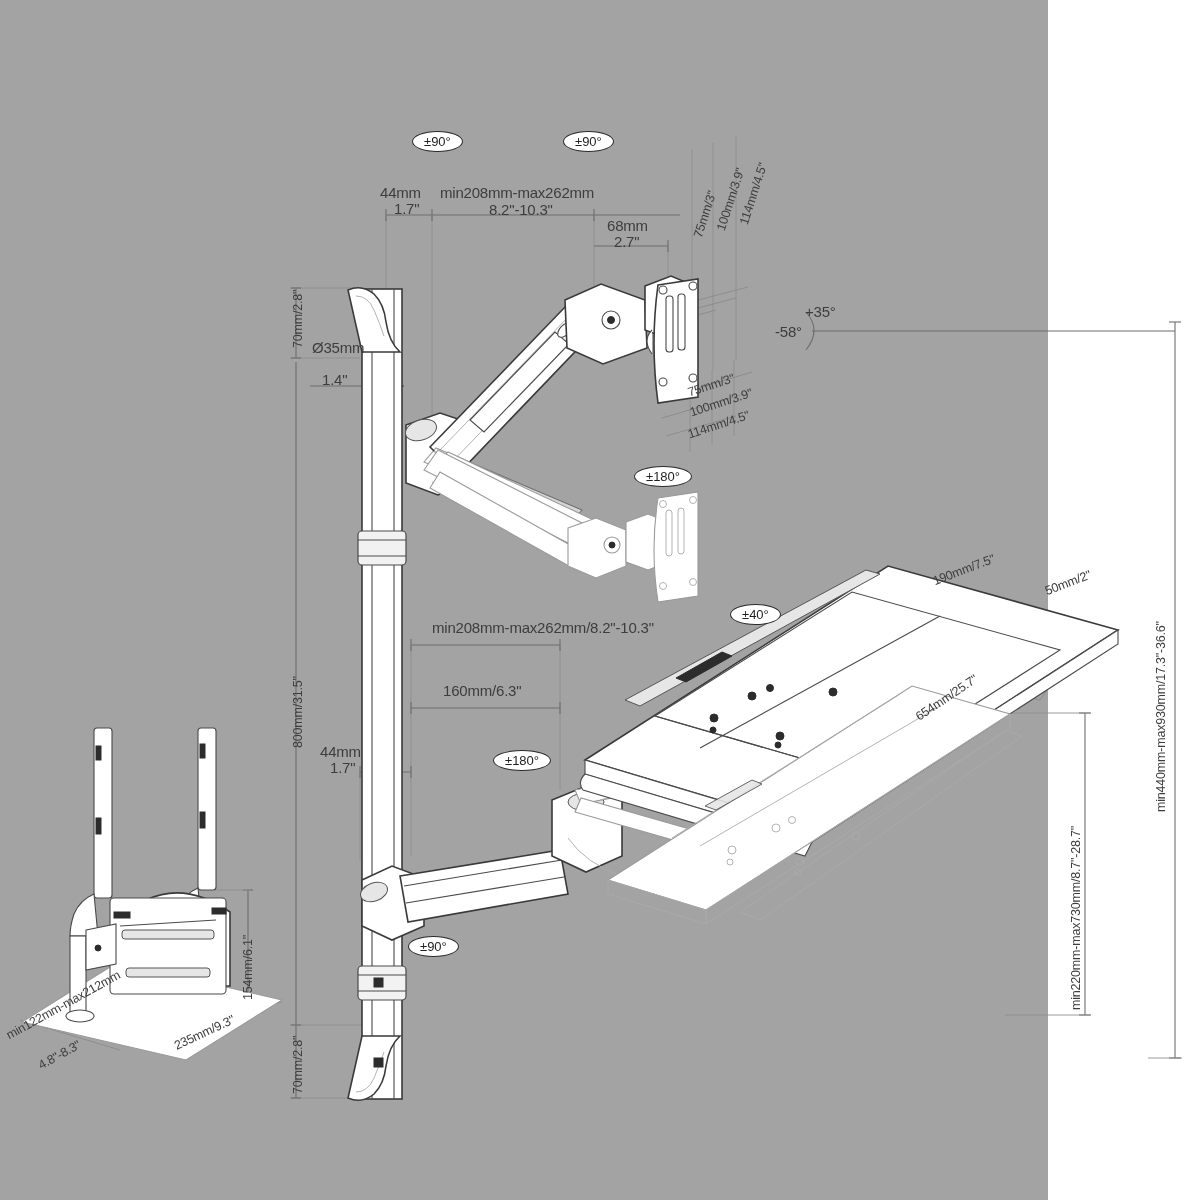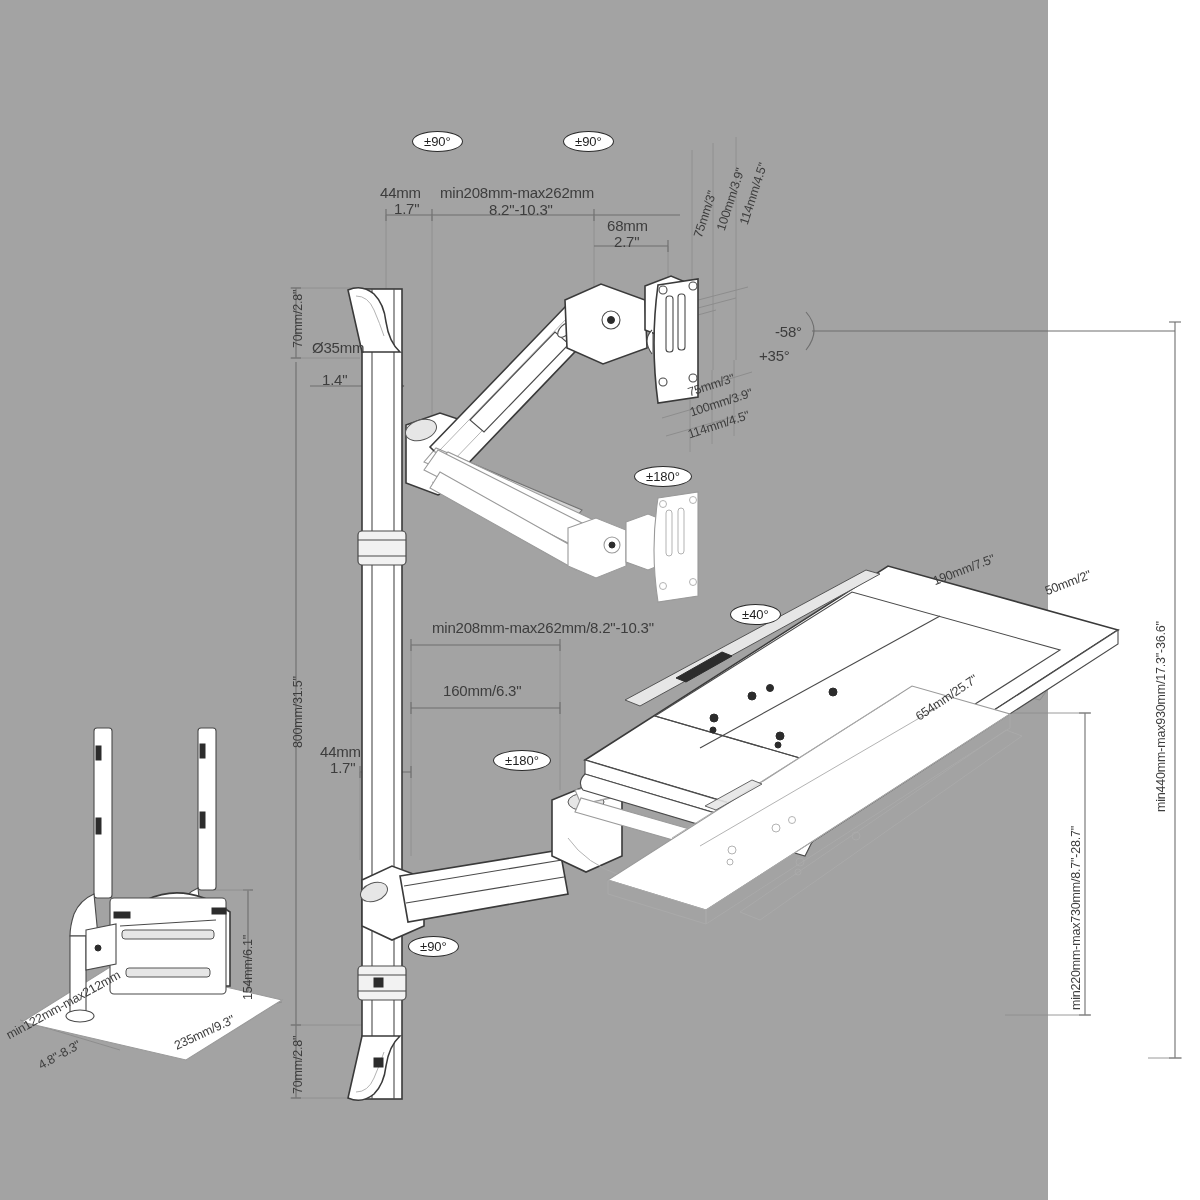--- a/index.html
+++ b/index.html
@@ -355,21 +355,21 @@
   <div class="lbl" style="left:614px;top:234px;">2.7"</div>
 
   <div class="lbl small rotTilt" style="left:691px;top:235px;">75mm/3"</div>
   <div class="lbl small rotTilt" style="left:714px;top:228px;">100mm/3.9"</div>
   <div class="lbl small rotTilt" style="left:737px;top:222px;">114mm/4.5"</div>
 
   <div class="lbl small rotDiag" style="left:686px;top:386px;">75mm/3"</div>
   <div class="lbl small rotDiag" style="left:688px;top:406px;">100mm/3.9"</div>
   <div class="lbl small rotDiag" style="left:686px;top:428px;">114mm/4.5"</div>
 
-  <div class="lbl" style="left:759px;top:304px;margin-top:44px;">+35°</div>
+  <div class="lbl" style="left:805px;top:304px;">+35°</div>
   <div class="lbl" style="left:775px;top:324px;">-58°</div>
 
   <div class="lbl small rot90" style="left:291px;top:348px;">70mm/2.8"</div>
   <div class="lbl small rot90" style="left:291px;top:748px;">800mm/31.5"</div>
   <div class="lbl small rot90" style="left:291px;top:1094px;">70mm/2.8"</div>
   <div class="lbl" style="left:312px;top:340px;">Ø35mm</div>
   <div class="lbl" style="left:322px;top:372px;">1.4"</div>
 
   <div class="lbl" style="left:432px;top:620px;">min208mm-max262mm/8.2"-10.3"</div>
   <div class="lbl" style="left:443px;top:683px;">160mm/6.3"</div>

